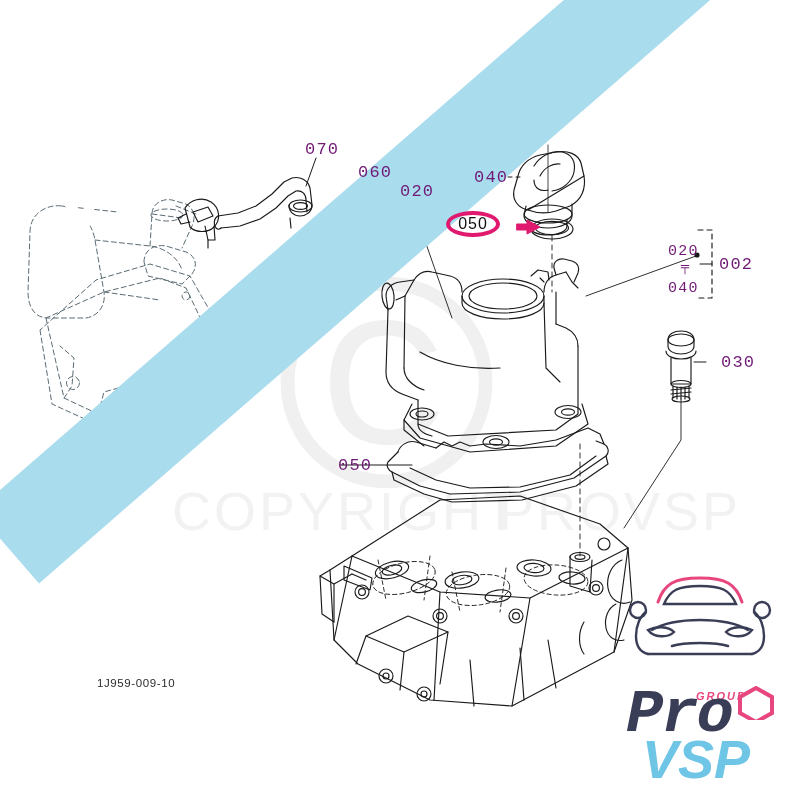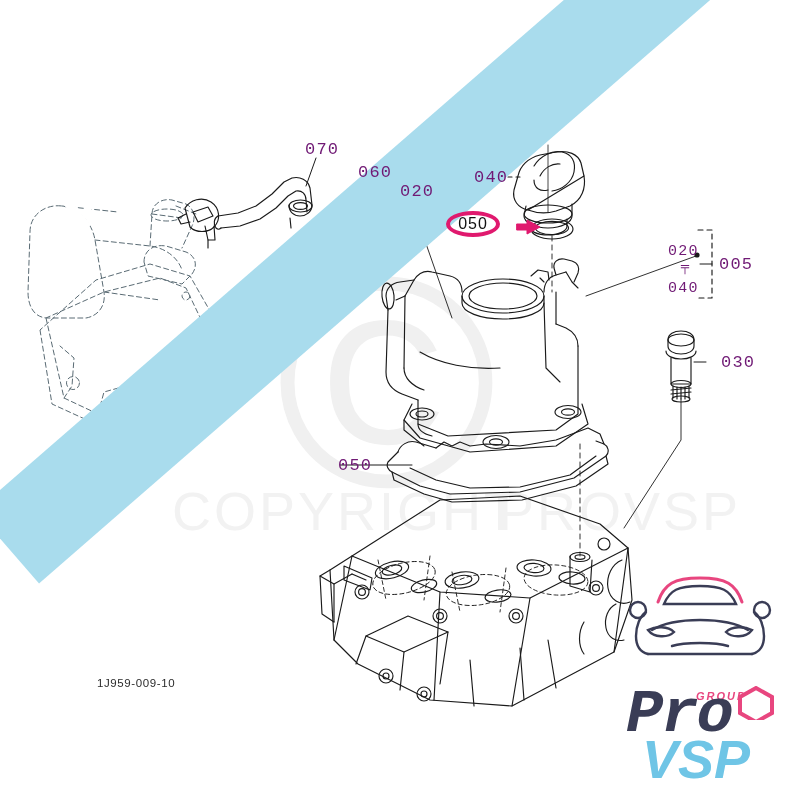--- a/index.html
+++ b/index.html
@@ -308,21 +308,21 @@
   </svg>
 
   <div class="band" style="left:-120px;top:158px;width:1040px;height:96px;transform:rotate(-41deg);"></div>
   <div class="band-text" style="left:44px;top:188px;width:740px;font-size:56px;line-height:56px;
               transform:rotate(-41deg);transform-origin:left top;">pro-piece-vsp.com</div>
 
   <div class="lbl" style="left:305px;top:140px;">070</div>
   <div class="lbl" style="left:358px;top:163px;">060</div>
   <div class="lbl" style="left:400px;top:182px;">020</div>
   <div class="lbl" style="left:474px;top:168px;">040</div>
-  <div class="lbl" style="left:719px;top:255px;">005</div>
+  <div class="lbl" style="left:719px;top:255px;">002</div>
   <div class="lbl" style="left:721px;top:353px;">030</div>
   <div class="lbl" style="left:338px;top:456px;">050</div>
 
   <div class="lbl sm" style="left:668px;top:243px;">020</div>
   <div class="lbl sm" style="left:680px;top:261px;font-size:13px;">〒</div>
   <div class="lbl sm" style="left:668px;top:280px;">040</div>
 
   <div id="hl-050">
     <span>050</span>
   </div>

